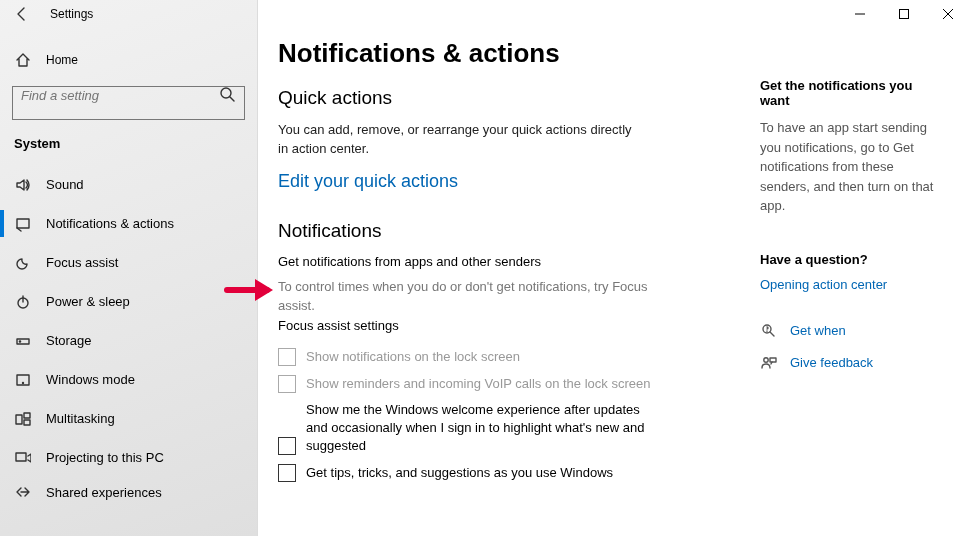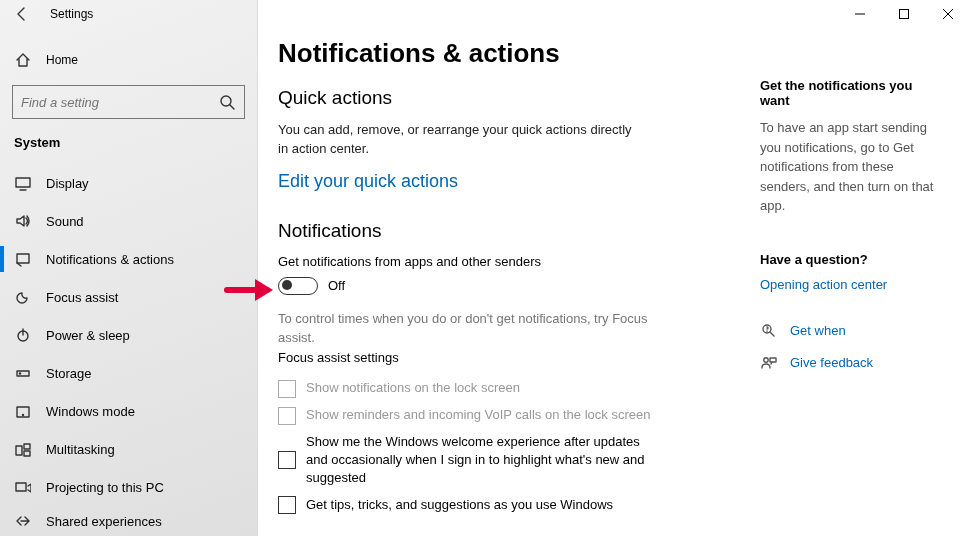--- a/index.html
+++ b/index.html
@@ -5,21 +5,21 @@
   * { box-sizing: border-box; margin: 0; padding: 0; }
   html, body { width: 970px; height: 536px; overflow: hidden; font-family: "Segoe UI", Arial, sans-serif; font-size: 13px; color: #000; background: #fff; }
   .window { display: flex; width: 100%; height: 100%; }
   
   .sidebar { width: 258px; height: 100%; background: linear-gradient(160deg, #f2f2f2 0%, #e7e7e7 60%, #dfdfdf 100%); border-right: 1px solid #dcdcdc; display: flex; flex-direction: column; }
   .sb-header { display: flex; align-items: center; height: 28px; padding: 0 8px; }
   .sb-back { width: 28px; height: 28px; display: flex; align-items: center; justify-content: center; cursor: default; }
   .sb-title { font-size: 12px; margin-left: 14px; }
   .sb-home { display: flex; align-items: center; height: 36px; padding: 0 14px; margin-top: 14px; cursor: default; }
   .sb-home .lbl { margin-left: 14px; font-size: 12px; }
-  .sb-search { margin: 8px 12px 0 12px; height: 30px; border: 1px solid #777; background: #fff0; display: flex; align-items: center; padding: 16px 8px; }
+  .sb-search { margin: 8px 12px 0 12px; height: 30px; border: 1px solid #777; background: #fff0; display: flex; align-items: flex-end; padding: 16px 8px; }
   .sb-search input { flex: 1; border: none; background: transparent; font-size: 13px; outline: none; font-style: italic; color: #555; }
   .sb-section { font-weight: 600; font-size: 13px; padding: 16px 14px 8px 14px; }
   .sb-items { display: flex; flex-direction: column; margin-top: 6px; overflow: hidden; }
   .sb-item { display: flex; align-items: center; height: 39px; padding: 0 14px; cursor: default; position: relative; }
   .sb-item.active::before { content: ""; position: absolute; left: 0; top: 6px; bottom: 6px; width: 4px; background: #0078d7; }
   .sb-item .lbl { margin-left: 14px; font-size: 13px; }
   .sb-item.cut { height: 30px; overflow: hidden; }
   .icon { width: 18px; height: 18px; display: inline-flex; align-items: center; justify-content: center; flex-shrink: 0; }
   .icon svg { width: 16px; height: 16px; stroke: #333; stroke-width: 1.4; fill: none; stroke-linecap: round; stroke-linejoin: round; }
   
@@ -33,21 +33,21 @@
   .content h2.sub { margin-top: 28px; }
   .body-text { font-size: 13px; color: #222; line-height: 1.45; margin-bottom: 12px; max-width: 360px; }
   .link { font-size: 18px; color: #0066b4; cursor: pointer; display: inline-block; }
   .toggle-label { font-size: 13px; margin-bottom: 8px; }
   .toggle-row { display: flex; align-items: center; margin-bottom: 14px; }
   .toggle { width: 40px; height: 18px; border: 1.6px solid #333; border-radius: 10px; position: relative; cursor: pointer; }
   .toggle .knob { position: absolute; width: 10px; height: 10px; border-radius: 50%; background: #333; top: 2.2px; left: 3px; }
   .toggle-state { margin-left: 10px; font-size: 13px; }
   .muted { color: #777; font-size: 13px; line-height: 1.5; max-width: 380px; }
   .fa-link { font-size: 13px; color: #000; margin-top: 2px; margin-bottom: 14px; }
-  .cb-row { display: flex; align-items: center; margin-bottom: 8px; max-width: 380px; margin-top: 8px; }
+  .cb-row { display: flex; align-items: flex-end; margin-bottom: 8px; max-width: 380px; margin-top: 8px; }
   .cb { width: 18px; height: 18px; border: 1.6px solid #333; flex-shrink: 0; margin-right: 10px; margin-top: 1px; cursor: pointer; }
   .cb.dis { border-color: #aaa; cursor: default; }
   .cb-lbl { font-size: 13px; line-height: 1.4; }
   .cb-lbl.dis { color: #999; }
   
   .rcol { flex: 1; padding: 78px 28px 0 28px; font-size: 13px; }
   .rcol-h { font-weight: 600; font-size: 13px; margin-bottom: 10px; }
   .rcol-p { color: #555; line-height: 1.5; margin-bottom: 36px; }
   .rlink { color: #0066b4; cursor: pointer; margin-bottom: 30px; display: block; }
   .help-row { display: flex; align-items: center; margin-top: 14px; cursor: pointer; color: #0066b4; }
@@ -92,29 +92,20 @@
           </svg>
       </span>
     </div>
 
     <div class="sb-section">System</div>
 
     <div class="sb-items">
       <div class="sb-item">
         <span class="icon">
             <svg viewBox="0 0 16 16">
-              <rect x="1" y="3" width="14" height="9"></rect>
-              <path d="M5 15 H11"></path>
-            </svg>
-          </span>
-        <span class="lbl">Display</span>
-      </div>
-      <div class="sb-item">
-        <span class="icon">
-            <svg viewBox="0 0 16 16">
               <path d="M2 6 H5 L9 3 V13 L5 10 H2 Z"></path>
               <path d="M11 5 Q14 8 11 11"></path>
               <path d="M12 3 Q16 8 12 13"></path>
             </svg>
           </span>
         <span class="lbl">Sound</span>
       </div>
       <div class="sb-item active">
         <span class="icon">
             <svg viewBox="0 0 16 16">
@@ -218,26 +209,20 @@
 
     <div class="content">
       <h1>Notifications &amp; actions</h1>
 
       <h2>Quick actions</h2>
       <div class="body-text">You can add, remove, or rearrange your quick actions directly in action center.</div>
       <span class="link">Edit your quick actions</span>
 
       <h2 class="sub">Notifications</h2>
       <div class="toggle-label">Get notifications from apps and other senders</div>
-      <div class="toggle-row">
-        <div class="toggle">
-            <div class="knob"></div>
-          </div>
-        <div class="toggle-state">Off</div>
-      </div>
 
       <div class="muted">To control times when you do or don't get notifications, try Focus assist.</div>
       <div class="fa-link">Focus assist settings</div>
 
       <div class="cb-row">
         <div class="cb dis"></div>
         <div class="cb-lbl dis">Show notifications on the lock screen</div>
       </div>
       <div class="cb-row">
         <div class="cb dis"></div>

